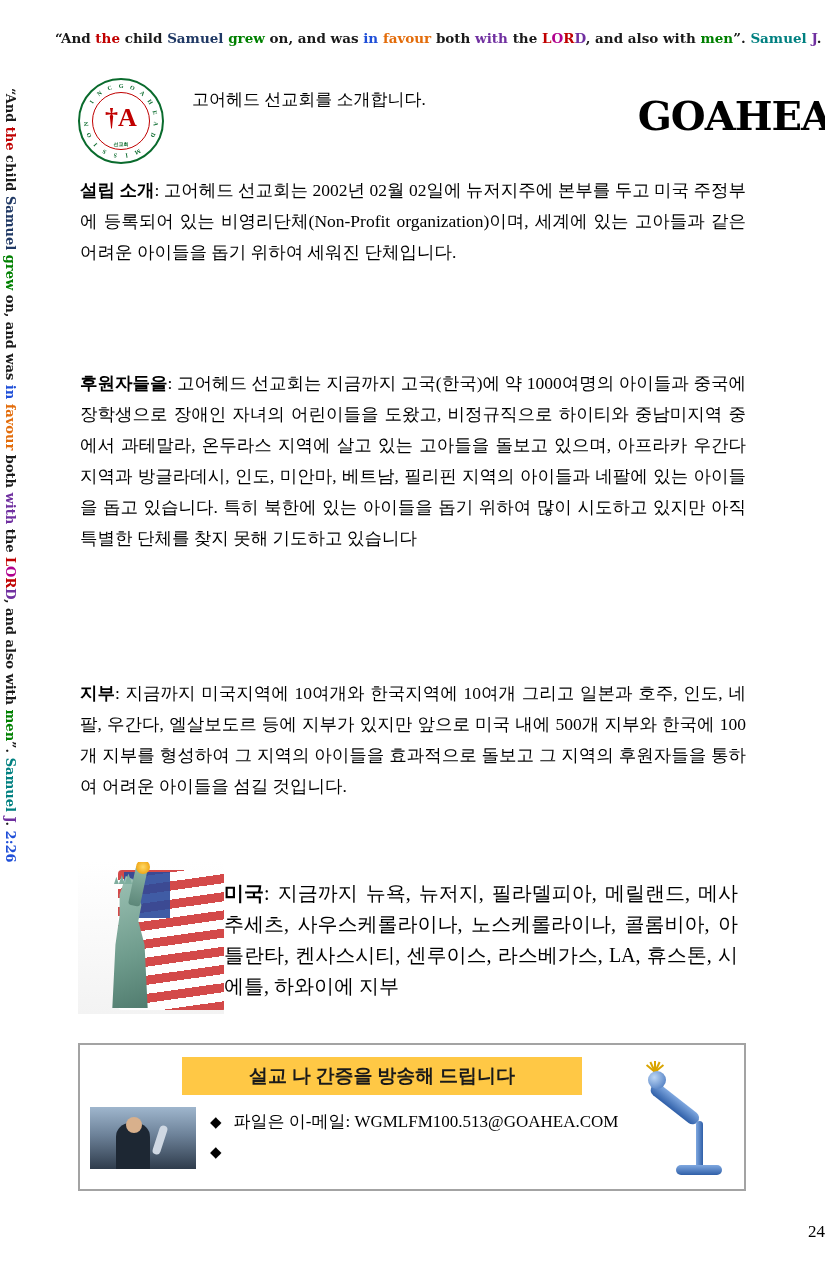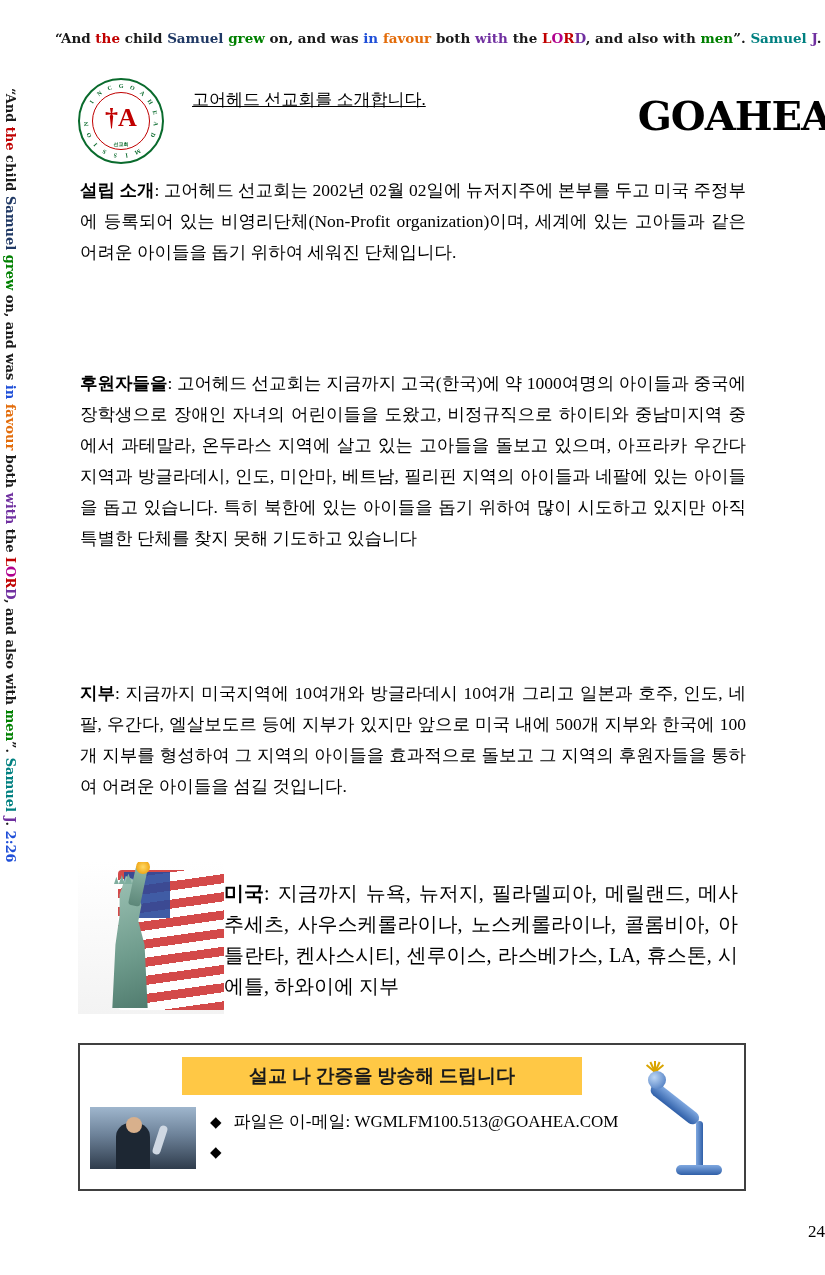--- a/index.html
+++ b/index.html
@@ -122,21 +122,20 @@
     color: #0a6b2d;
   }
 
   
   .header-line {
     position: absolute;
     left: 192px;
     top: 88px;
     font-size: 17px;
     font-family: "Liberation Serif", serif;
-    text-decoration: underline;
   }
   .goahead-title {
     position: absolute;
     right: -6px;
     top: 92px;
     font-family: "DejaVu Serif", serif;
     font-weight: bold;
     font-size: 40px;
     letter-spacing: -1px;
     color: #000000;
@@ -238,21 +237,21 @@
     text-align: justify;
   }
 
   
   .promo {
     position: absolute;
     left: 78px;
     top: 1043px;
     width: 668px;
     height: 148px;
-    border: 2px solid #404040;
+    border: 2px solid #a3a3a3;
     box-sizing: border-box;
     background: #ffffff;
   }
   .promo-banner {
     position: absolute;
     left: 102px;
     top: 12px;
     width: 400px;
     height: 38px;
     background: #ffc845;
@@ -433,21 +432,21 @@
 
 <div class="body-block p1">
   <span class="lbl">설립 소개</span><span>: 고어헤드 선교회는 2002년 02월 02일에 뉴저지주에 본부를 두고 미국 주정부에 등록되어 있는 비영리단체(Non-Profit organization)이며, 세계에 있는 고아들과 같은 어려운 아이들을 돕기 위하여 세워진 단체입니다.</span>
 </div>
 
 <div class="body-block p2">
   <span class="lbl">후원자들을</span><span>: 고어헤드 선교회는 지금까지 고국(한국)에 약 1000여명의 아이들과 중국에 장학생으로 장애인 자녀의 어린이들을 도왔고, 비정규직으로 하이티와 중남미지역 중에서 과테말라, 온두라스 지역에 살고 있는 고아들을 돌보고 있으며, 아프라카 우간다 지역과 방글라데시, 인도, 미안마, 베트남, 필리핀 지역의 아이들과 네팔에 있는 아이들을 돕고 있습니다. 특히 북한에 있는 아이들을 돕기 위하여 많이 시도하고 있지만 아직 특별한 단체를 찾지 못해 기도하고 있습니다</span>
 </div>
 
 <div class="body-block p3">
-  <span class="lbl">지부</span><span>: 지금까지 미국지역에 10여개와 방글라데시 10여개 그리고 일본과 호주, 인도, 네팔, 우간다, 엘살보도르 등에 지부가 있지만 앞으로 미국 내에 500개 지부와 한국에 100개 지부를 형성하여 그 지역의 아이들을 효과적으로 돌보고 그 지역의 후원자들을 통하여 어려운 아이들을 섬길 것입니다.</span>
+  <span class="lbl">지부</span><span>: 지금까지 미국지역에 10여개와 한국지역에 10여개 그리고 일본과 호주, 인도, 네팔, 우간다, 엘살보도르 등에 지부가 있지만 앞으로 미국 내에 500개 지부와 한국에 100개 지부를 형성하여 그 지역의 아이들을 효과적으로 돌보고 그 지역의 후원자들을 통하여 어려운 아이들을 섬길 것입니다.</span>
 </div>
 
 <div class="statue">
   <div class="flag-stripes"></div>
   <div class="flag-union"></div>
   <div class="statue-body"></div>
   <div class="statue-crown"></div>
   <div class="statue-arm"></div>
   <div class="statue-torch"></div>
 </div>

